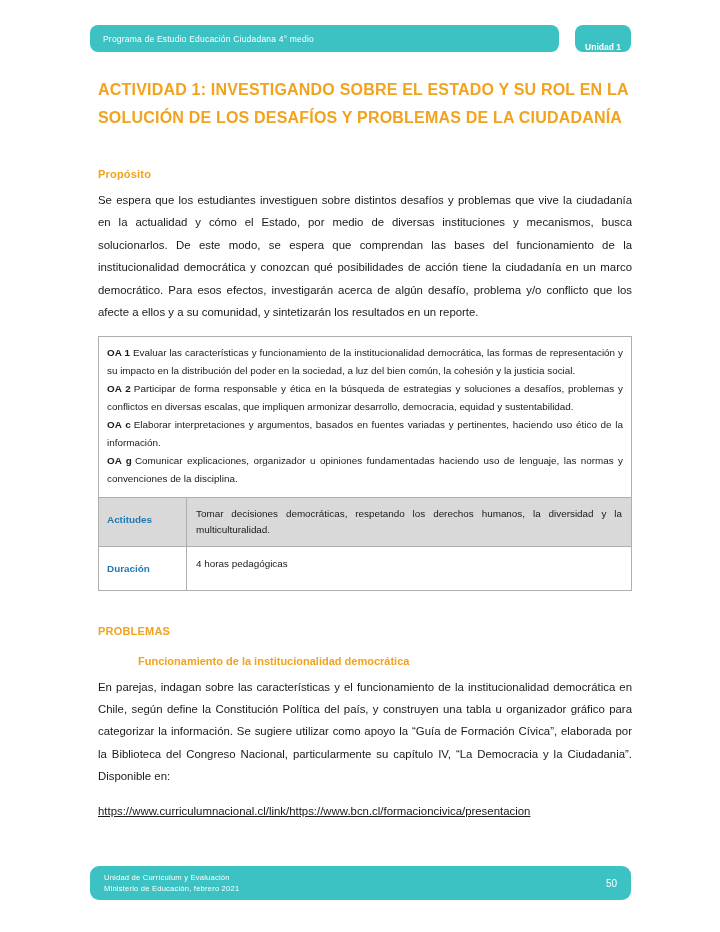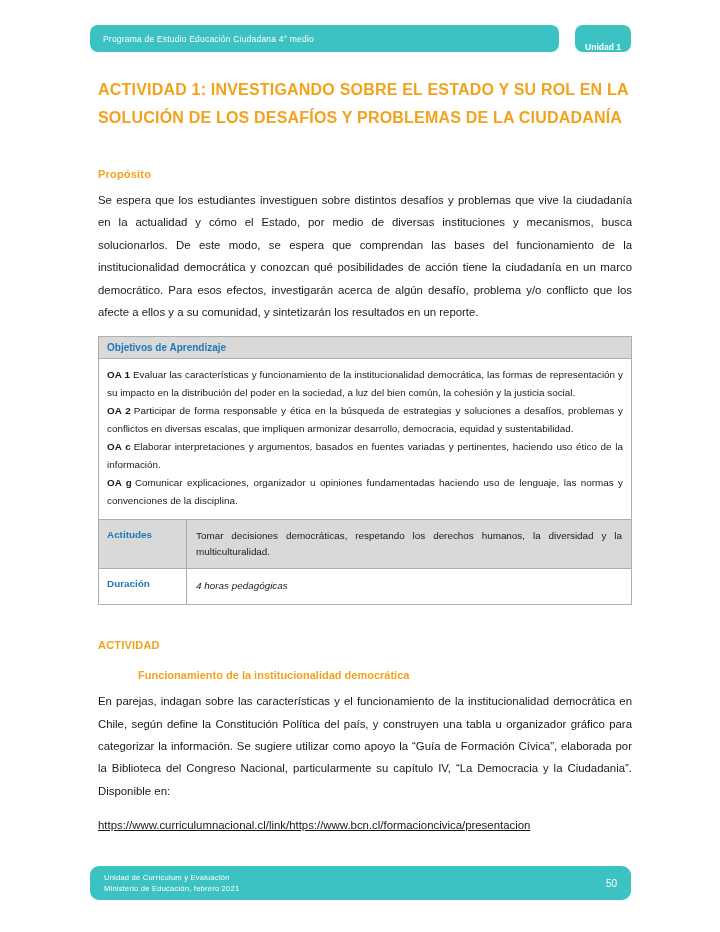--- a/index.html
+++ b/index.html
@@ -40,23 +40,23 @@
     font-size:9.9px; color:#191919;
   }
   .oa-table td { border:1px solid #aeaeae; vertical-align:top; }
   .cell-gray { background:#d9d9d9; }
   .cell-white { background:#ffffff; }
   .label-blue { color:#1f78b5; font-weight:bold; }
   .oa-header-cell { padding:5px 8px; font-size:10px; }
   .oa-body-cell { padding:7px 8px 9px 8px; }
   .oa-item { text-align:justify; line-height:18px; }
   .oa-code { font-weight:bold; margin-right:3px; }
-  .label-cell { width:88px; padding:9px 8px; }
+  .label-cell { width:88px; padding:16px 8px; }
   .value-cell { padding:8px 9px; text-align:justify; line-height:15.6px; }
-  .duracion-value { padding:9px 3px 11px 9px;font-style:italic; }
+  .duracion-value { padding:9px 3px 11px 9px; }
   
   .desarrollo-heading { margin-top:34px; }
   .activity-subheading {
     margin-top:18px; margin-left:40px;
     color:#f2a21c; font-weight:bold; font-size:11px;
   }
   .resource-link {
     display:inline-block; margin-top:12px; font-size:11.4px; line-height:22.4px;
     color:#191919; text-decoration:underline; word-break:break-all;
   }
@@ -87,43 +87,40 @@
   <div class="content">
 
     <div class="page-title">ACTIVIDAD 1: INVESTIGANDO SOBRE EL ESTADO Y SU ROL EN LA SOLUCIÓN DE LOS DESAFÍOS Y PROBLEMAS DE LA CIUDADANÍA</div>
 
     <div class="section-heading proposito-heading">Propósito</div>
 
     <p class="body-par">Se espera que los estudiantes investiguen sobre distintos desafíos y problemas que vive la ciudadanía en la actualidad y cómo el Estado, por medio de diversas instituciones y mecanismos, busca solucionarlos. De este modo, se espera que comprendan las bases del funcionamiento de la institucionalidad democrática y conozcan qué posibilidades de acción tiene la ciudadanía en un marco democrático. Para esos efectos, investigarán acerca de algún desafío, problema y/o conflicto que los afecte a ellos y a su comunidad, y sintetizarán los resultados en un reporte.</p>
 
     <table class="oa-table">
       <tbody>
-          <tr>
-        <td colspan="2" class="cell-gray oa-header-cell label-blue">Objetivos de Aprendizaje</td>
-      </tr>
       <tr>
         <td colspan="2" class="cell-white oa-body-cell">
           <p class="oa-item"><span class="oa-code">OA 1</span><span>Evaluar las características y funcionamiento de la institucionalidad democrática, las formas de representación y su impacto en la distribución del poder en la sociedad, a luz del bien común, la cohesión y la justicia social.</span></p>
           <p class="oa-item"><span class="oa-code">OA 2</span><span>Participar de forma responsable y ética en la búsqueda de estrategias y soluciones a desafíos, problemas y conflictos en diversas escalas, que impliquen armonizar desarrollo, democracia, equidad y sustentabilidad.</span></p>
           <p class="oa-item"><span class="oa-code">OA c</span><span>Elaborar interpretaciones y argumentos, basados en fuentes variadas y pertinentes, haciendo uso ético de la información.</span></p>
           <p class="oa-item"><span class="oa-code">OA g</span><span>Comunicar explicaciones, organizador u opiniones fundamentadas haciendo uso de lenguaje, las normas y convenciones de la disciplina.</span></p>
         </td>
       </tr>
       <tr>
         <td class="cell-gray label-cell label-blue">Actitudes</td>
         <td class="cell-gray value-cell">Tomar decisiones democráticas, respetando los derechos humanos, la diversidad y la multiculturalidad.</td>
       </tr>
       <tr>
         <td class="cell-white label-cell label-blue">Duración</td>
         <td class="cell-white value-cell duracion-value">4 horas pedagógicas</td>
       </tr>
     </tbody>
       </table>
 
-    <div class="section-heading desarrollo-heading">ACTIVIDAD</div>
+    <div class="section-heading desarrollo-heading">PROBLEMAS</div>
 
     <div class="activity-subheading">Funcionamiento de la institucionalidad democrática</div>
 
     <p class="body-par">En parejas, indagan sobre las características y el funcionamiento de la institucionalidad democrática en Chile, según define la Constitución Política del país, y construyen una tabla u organizador gráfico para categorizar la información. Se sugiere utilizar como apoyo la “Guía de Formación Cívica”, elaborada por la Biblioteca del Congreso Nacional, particularmente su capítulo IV, “La Democracia y la Ciudadania”. Disponible en:</p>
 
     <a href="#" class="resource-link">https://www.curriculumnacional.cl/link/https://www.bcn.cl/formacioncivica/presentacion</a>
 
   </div>
 
   <div class="footer-bar">

